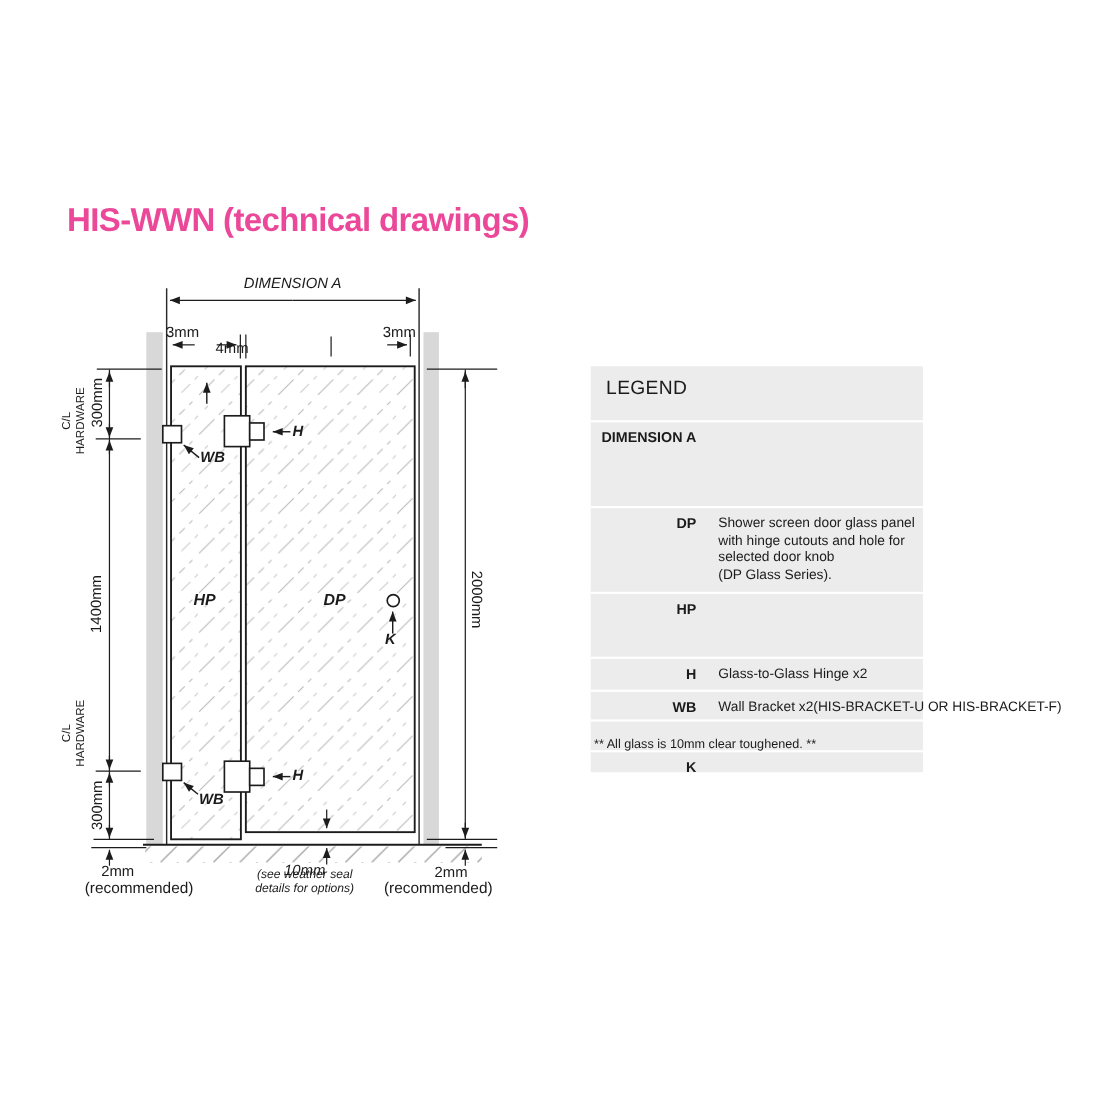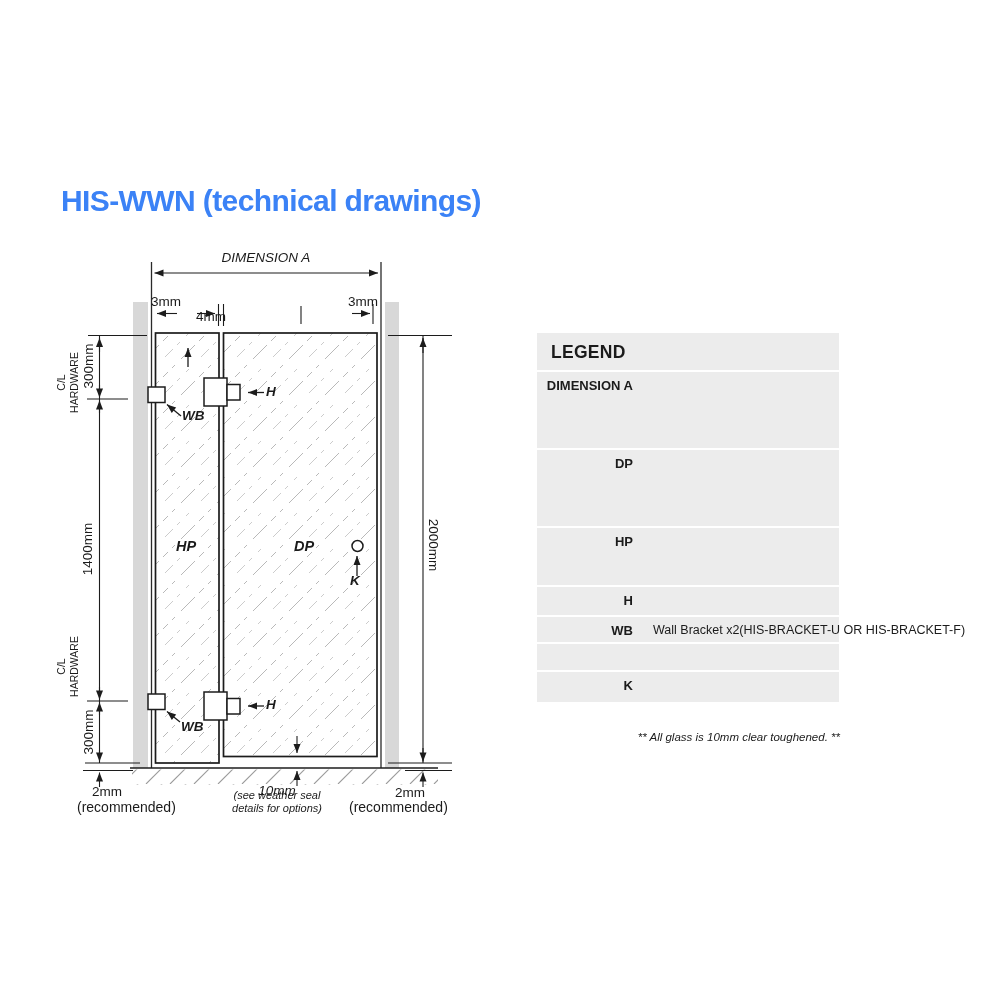--- a/index.html
+++ b/index.html
@@ -5,37 +5,37 @@
   html,body{margin:0;padding:0;background:#fff;}
   .page{position:relative;width:1000px;height:1000px;background:#ffffff;
         font-family:"Liberation Sans",sans-serif;color:#1b1b1b;overflow:hidden;}
   .lbl{position:absolute;white-space:nowrap;line-height:1.05;}
   .pre{white-space:pre-line;}
   .ctr{text-align:center;}
   .it{font-style:italic;}
   .bi{font-style:italic;font-weight:bold;}
   .rotl{transform:rotate(-90deg);transform-origin:center;}
   .rotr{transform:rotate(90deg);transform-origin:center;}
-  .title{font-size:30px;font-weight:bold;letter-spacing:-0.6px;color:#3b82f6;}
+  .title{font-size:30px;font-weight:bold;letter-spacing:-0.6px;color:#ec4899;}
   svg{position:absolute;left:0;top:0;}
 
   
   .legend{position:absolute;left:537px;top:333px;width:302px;height:369px;
           background:#ececec;}
-  .lg-head{font-size:17.5px;font-weight:bold;letter-spacing:.3px;padding:9px 0 4px 14px;height:24px;box-sizing:content-box;}
+  .lg-head{font-size:17.5px;font-weight:normal;letter-spacing:.3px;padding:9px 0 16px 14px;height:24px;box-sizing:content-box;}
   .lg-row{display:grid;grid-template-columns:96px 186px;column-gap:20px;
           border-top:2px solid #ffffff;padding-top:6px;box-sizing:border-box;}
   .lg-term{font-size:13px;font-weight:bold;text-align:right;line-height:15.5px;}
   .lg-desc{font-size:12.5px;line-height:15.5px;white-space:pre-line;}
   .lg-desc.nowrap{white-space:nowrap;}
   .rh-a{min-height:78px;} .rh-b{min-height:78px;} .rh-c{min-height:59px;}
   .rh-d{min-height:30px;} .rh-e{min-height:27px;} .rh-f{min-height:28px;}
   .rh-g{min-height:36px;}
-  .footnote{position:absolute;left:540px;top:731px;width:300px;text-align:right;
-            font-size:11.5px;font-style:italic;}
+  .footnote{position:absolute;left:540px;top:671px;width:300px;text-align:left;
+            font-size:11.5px;}
   .f135{font-size:13.5px;} .f115{font-size:14px;} .f11{font-size:11px;line-height:12.5px;}
   .f145{font-size:14.5px;} .f105{font-size:10.5px;line-height:12.5px;}
 </style>
 </head>
 <body>
 
 <div class="page">
 
   <svg width="1000" height="1000" viewBox="0 0 1000 1000">
     <defs>
@@ -172,26 +172,31 @@
   <div class="lbl f115" style="left:349px;top:800px;">(recommended)</div>
 
   <div class="legend">
     <div class="lg-head">LEGEND</div>
 
     <div class="lg-row rh-a">
       <div class="lg-term">DIMENSION A</div>
     </div>
     <div class="lg-row rh-b">
       <div class="lg-term">DP</div>
+      <div class="lg-desc">Shower screen door glass panel
+with hinge cutouts and hole for
+selected door knob
+(DP Glass Series).</div>
     </div>
     <div class="lg-row rh-c">
       <div class="lg-term">HP</div>
     </div>
     <div class="lg-row rh-d">
       <div class="lg-term">H</div>
+      <div class="lg-desc">Glass-to-Glass Hinge x2</div>
     </div>
     <div class="lg-row rh-e">
       <div class="lg-term">WB</div>
       <div class="lg-desc nowrap">Wall Bracket x2(HIS-BRACKET-U OR HIS-BRACKET-F)</div>
     </div>
     <div class="lg-row rh-f">
       <div class="lg-term"></div>
       <div class="lg-desc"></div>
     </div>
     <div class="lg-row rh-g">

